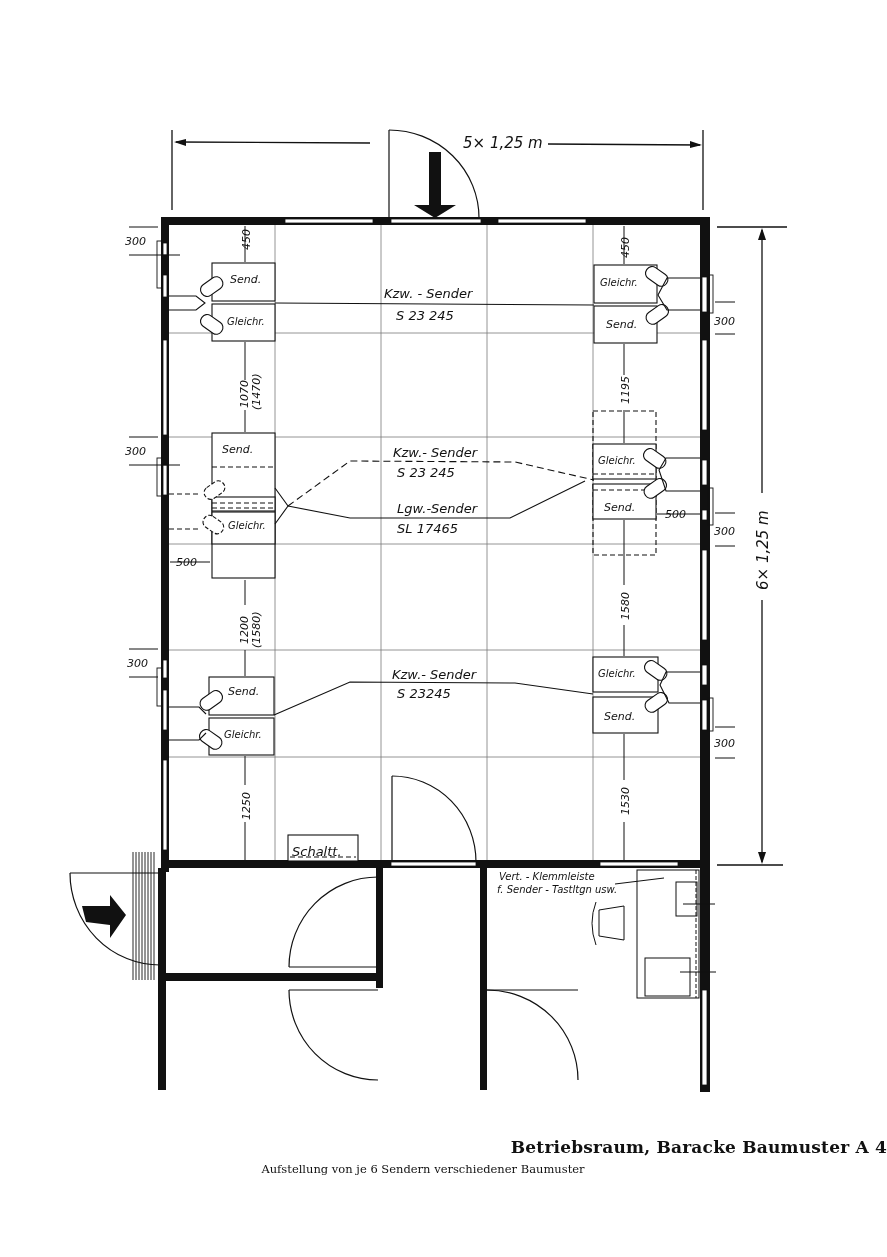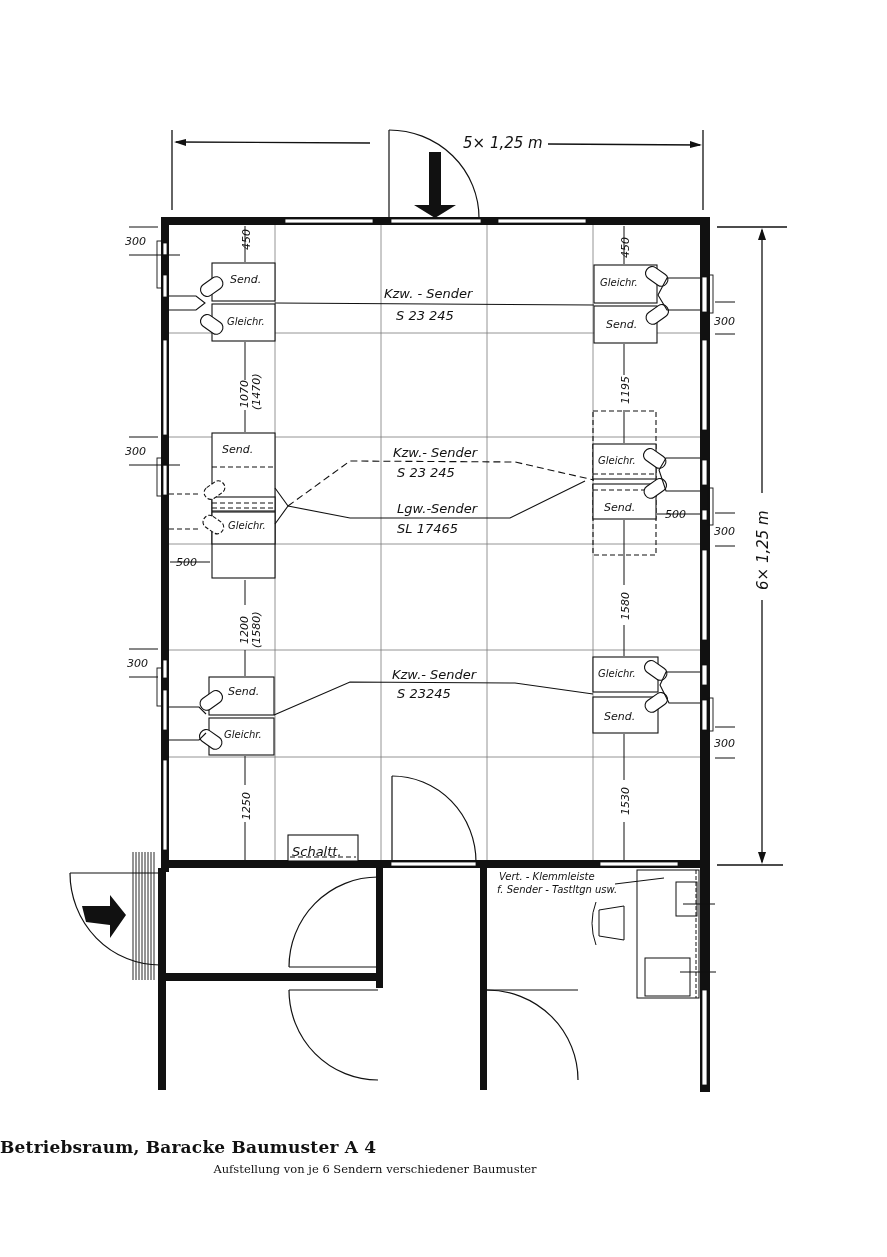--- a/index.html
+++ b/index.html
@@ -1,24 +1,24 @@
 <!DOCTYPE html>
 <html><head>
 <meta charset="utf-8">
 <style>
   html, body { margin: 0; padding: 0; background: #ffffff; }
   body { width: 887px; height: 1257px; position: relative; overflow: hidden;
          font-family: "DejaVu Sans", sans-serif; color: #111; }
   #plan { position: absolute; left: 0; top: 0; width: 887px; height: 1257px; }
   .lbl { font-family: "DejaVu Sans", sans-serif; font-style: italic; fill: #111; }
   .dim { font-family: "DejaVu Sans", sans-serif; font-style: italic; fill: #111; font-size: 11px; }
-  .title { position: absolute; left: 0; width: 887px; text-align: left; top: 1137px;
+  .title { position: absolute; left: 0; width: 887px; text-align: right; top: 1137px;
            font-family: "DejaVu Serif", serif; font-weight: bold; font-size: 17px; letter-spacing: 0.2px; }
   .subtitle { position: absolute; left: 0; width: 750px; text-align: center; top: 1162px;
-           font-family: "DejaVu Serif", serif; font-size: 11.5px; }
+           font-family: "DejaVu Serif", serif; font-size: 11.5px; padding-left: 48px; }
 </style>
 </head>
 <body>
 
 <svg id="plan" viewBox="0 0 887 1257" xmlns="http://www.w3.org/2000/svg">
 
   <g stroke="#111" stroke-width="1.3" fill="#111">
     <line x1="172" y1="130" x2="172" y2="210"></line>
     <line x1="703" y1="130" x2="703" y2="210"></line>
     <line x1="176" y1="142" x2="370" y2="143"></line>

